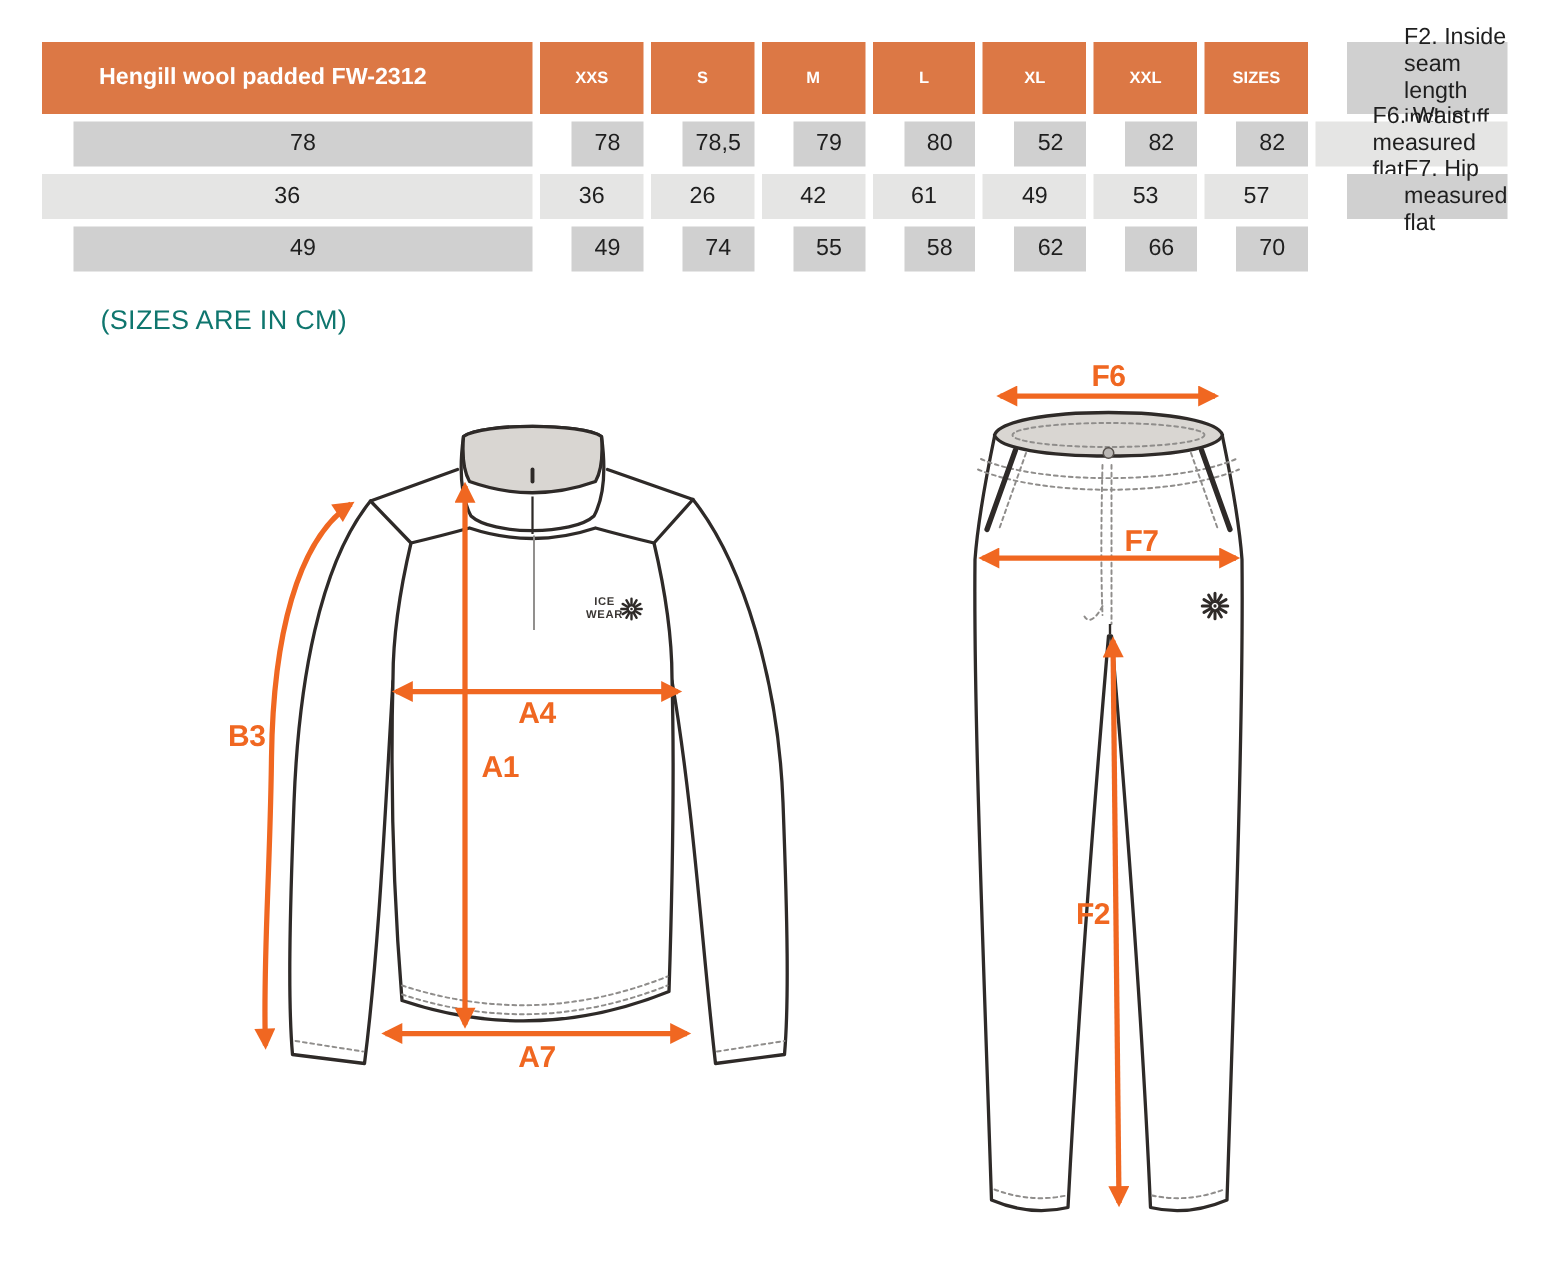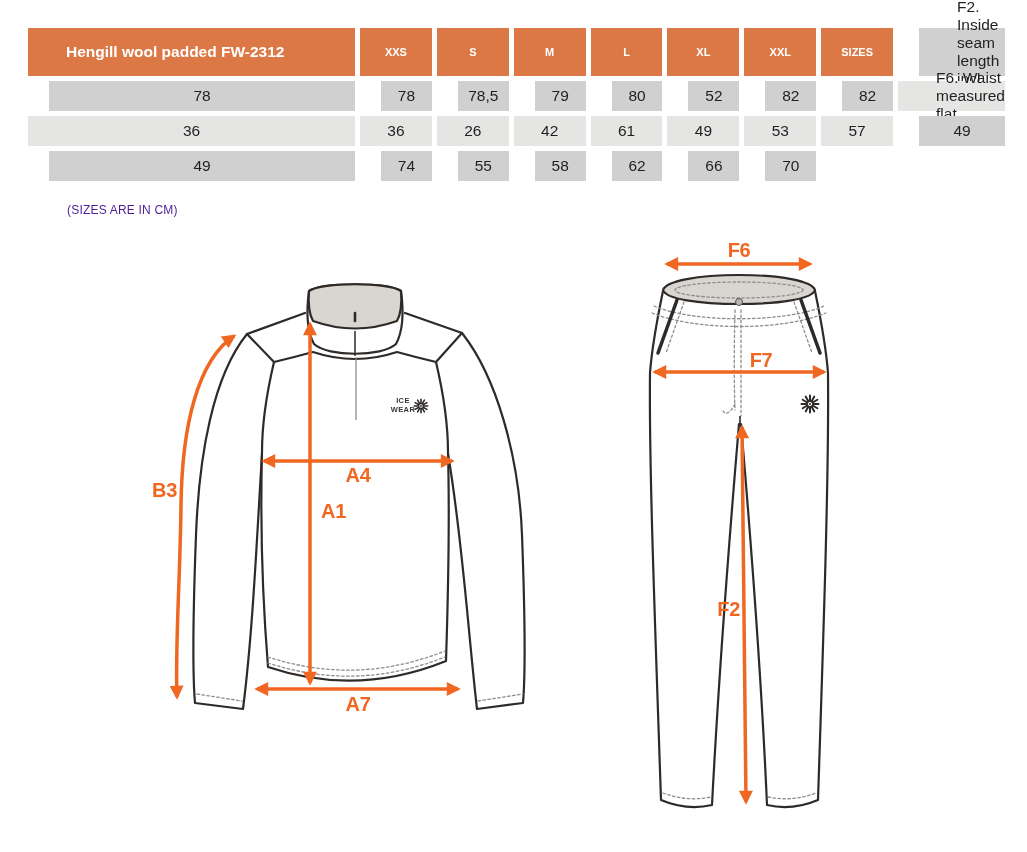--- a/index.html
+++ b/index.html
@@ -18,21 +18,21 @@
   .cell { display:flex; align-items:center; justify-content:center;
           font-size:15.5px; color:#1f1f1f; }
   .cell.th { background:#DC7845; color:#ffffff; font-weight:bold; font-size:11px; }
   .cell.title { justify-content:flex-start; padding-left:38px; font-size:15.5px; }
   .cell.lbl { justify-content:flex-start; padding-left:38px; }
   .cell.dark  { background:#D0D0D0;margin-left:21px; }
   .cell.light { background:#E5E5E4; }
   
   .caption {
     position:absolute; left:67px; top:203px;
-    font-size:12px; letter-spacing:0.2px; color:#4c1d95;
+    font-size:18px; letter-spacing:0.2px; color:#0f766e;
   }
   
   .diagrams { position:absolute; left:0; top:240px; width:1027px; height:612px; }
   .ln   { stroke:#2e2a28; stroke-width:2.2; fill:none; stroke-linecap:round; stroke-linejoin:round; }
   .fillw{ fill:#ffffff; }
   .gray { fill:#D9D6D2; }
   .dash { stroke:#8f8d8b; stroke-width:1.3; stroke-dasharray:2.5 2.5; fill:none; stroke-linecap:round; }
   .thickln { stroke:#2e2a28; stroke-width:3.5; fill:none; stroke-linecap:round; }
   .arrow { stroke:#F06721; stroke-width:3.5; fill:none;
            marker-start:url(#ah); marker-end:url(#ah); }
@@ -69,20 +69,21 @@
     <div class="cell light lbl">F6. Waist measured flat</div>
     <div class="cell light">36</div>
     <div class="cell light">36</div>
     <div class="cell light">26</div>
     <div class="cell light">42</div>
     <div class="cell light">61</div>
     <div class="cell light">49</div>
     <div class="cell light">53</div>
     <div class="cell light">57</div>
 
+    <div class="cell dark lbl">F7. Hip measured flat</div>
     <div class="cell dark">49</div>
     <div class="cell dark">49</div>
     <div class="cell dark">74</div>
     <div class="cell dark">55</div>
     <div class="cell dark">58</div>
     <div class="cell dark">62</div>
     <div class="cell dark">66</div>
     <div class="cell dark">70</div>
   </div>
 

